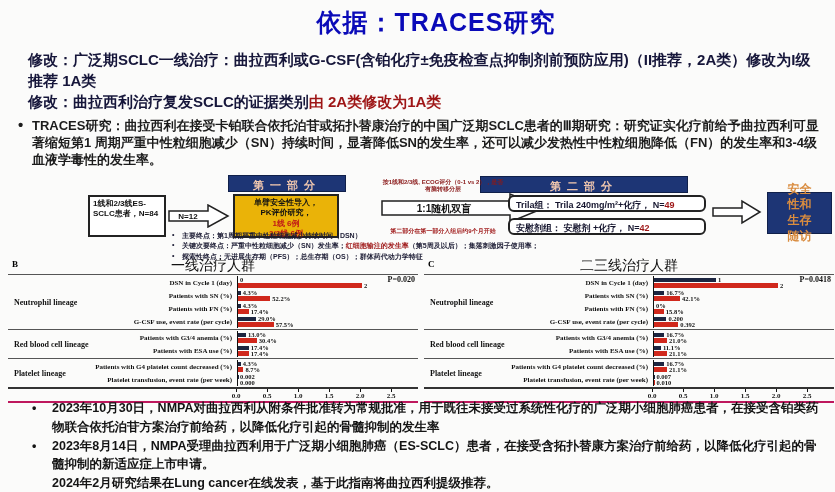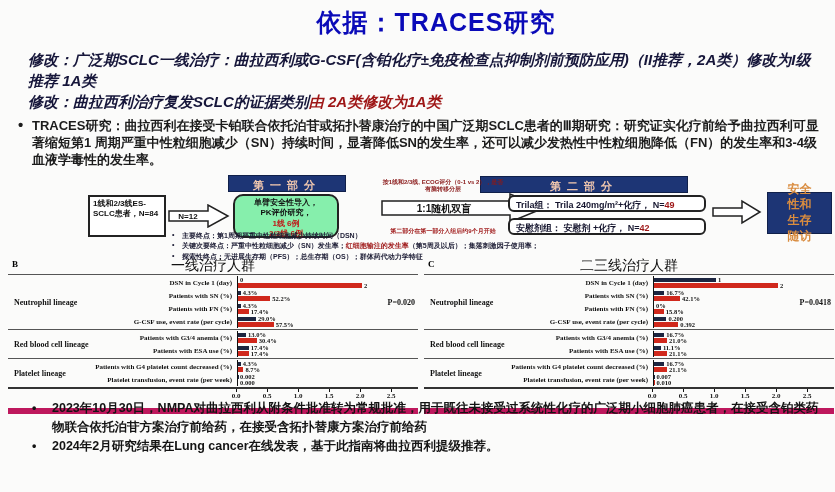--- a/index.html
+++ b/index.html
@@ -3,38 +3,38 @@
 <meta charset="utf-8">
 <style>
   * { margin:0; padding:0; box-sizing:border-box; }
   body { background:#ddd; font-family:"Liberation Sans", sans-serif; }
   .slide { position:relative; width:835px; height:492px; background:#fbfbfa; overflow:hidden; margin:0 auto; }
 
   .slide-title { position:absolute; top:6px; left:0; width:100%; text-align:center;
     font-size:25px; font-weight:bold; color:#0a0ab8; letter-spacing:1px;padding-left:37px; }
 
   .mods { position:absolute; top:49px; left:28px; width:792px;
-    font-size:15px; font-weight:bold; color:#16163a; line-height:1.4;font-style:italic; }
+    font-size:15px; font-weight:bold; color:#16163a; line-height:1.4; }
   .dkred { color:#9e1616; }
 
   .traces-bullet { position:absolute; top:117px; left:12px; width:812px;
     font-size:13px; font-weight:600; color:#1c1c1c; line-height:1.32; padding-left:20px; }
   .traces-bullet .blt { position:absolute; left:6px; top:-2px; font-size:15px; }
 
   
   .diagram { position:absolute; top:168px; left:0; width:835px; height:94px; font-weight:bold; }
   .part-header { position:absolute; background:#1d3575; color:#efc6ae; text-align:center;
     font-size:11px; letter-spacing:6px; padding-top:2px; height:17px; border:1px solid #10204a; }
   .ph1 { left:228px; top:7px; width:118px; }
   .ph2 { left:480px; top:8px; width:208px; }
   .cohort-box { position:absolute; left:88px; top:27px; width:78px; height:42px;
     border:2px solid #222; background:#fff; font-size:8px; color:#111; padding:2px 3px; line-height:1.25; }
   .arrow1 { position:absolute; left:168px; top:36px; }
   .leadin-box { position:absolute; left:233px; top:26px; width:106px; height:44px;
-    border:2px solid #222; border-radius:10px; background:#86efac; text-align:center;
+    border:2px solid #222; border-radius:0; background:#eab308; text-align:center;
     font-size:8px; color:#111; line-height:1.3; padding-top:2px; }
   .leadin-box .red-line { color:#c01818; }
   .rand-block { position:absolute; left:340px; top:11px; width:166px; text-align:center;padding-left:40px; }
   .strat-text { font-size:6px; color:#8a1a1a; line-height:1.15; }
   .part2-note { font-size:6px; color:#9e1616; margin-top:0px; }
   .arm-box { position:absolute; left:508px; width:198px; height:17px; border:2px solid #222;
     border-radius:6px; background:#fff; font-size:9px; color:#15152e; padding:2px 6px; white-space:nowrap; }
   .arm1 { top:27px; } .arm2 { top:50px; }
   .arrow2 { position:absolute; left:712px; top:31px; }
   .followup-box { position:absolute; left:767px; top:24px; width:65px; height:42px;
@@ -58,22 +58,22 @@
   .group-label { position:absolute; left:6px; top:50%; transform:translateY(-50%);
     font:bold 8px "Liberation Serif", serif; color:#111; }
   .chart-row { display:flex; align-items:center; height:13px;justify-content:center; }
   .row-label { width:228px; text-align:right; padding-right:5px;
     font:bold 7px "Liberation Serif", serif; color:#111; white-space:nowrap; }
   .row-plot { position:relative; width:180px; height:100%; border-left:1.5px solid #111;
     display:flex; flex-direction:column; justify-content:center; gap:1px; }
   .bar-wrap { display:flex; align-items:center; height:4.5px; }
   .bar { height:4.5px; }
   .bar-val { font:bold 6.5px "Liberation Serif", serif; color:#111; margin-left:2px; white-space:nowrap; }
-  .p-val { position:absolute; right:2px; top:-1px; font:bold 8px "Liberation Serif", serif; color:#111;margin-top:23px; }
-  .chart-axis { position:relative; height:25px; border-bottom:6px solid #be185d; }
+  .p-val { position:absolute; right:2px; top:-1px; font:bold 8px "Liberation Serif", serif; color:#111; }
+  .chart-axis { position:relative; height:14px; border-bottom:2px solid #be185d; }
   .tick-label { position:absolute; top:3px; transform:translateX(-50%);
     font:bold 7px "Liberation Serif", serif; color:#111; }
   .tick-mark { position:absolute; top:0; width:1px; height:3px; background:#111; }
 
   .footnotes { position:absolute; top:399px; left:30px; width:795px;
     font-size:12.5px; font-weight:600; color:#141414; line-height:1.5; }
   .fn-line { position:relative; padding-left:22px; }
   .fn-bullet { position:absolute; left:2px; top:0; }
 </style>
 </head>
@@ -409,18 +409,18 @@
           <span class="tick-label" style="left: 321px;">1.5</span>
           <span class="tick-mark" style="left: 352px;"></span>
           <span class="tick-label" style="left: 352px;">2.0</span>
           <span class="tick-mark" style="left: 383px;"></span>
           <span class="tick-label" style="left: 383px;">2.5</span>
         </div>
     </div>
   </div>
 
   <div class="footnotes">
-      <div class="fn-line"><span class="fn-bullet">•</span><span>2023年10月30日，NMPA对曲拉西利从附条件批准转为常规批准，用于既往未接受过系统性化疗的广泛期小细胞肺癌患者，在接受含铂类药物联合依托泊苷方案治疗前给药，在接受含拓扑替康方案治疗前给药</span></div>
-      <div class="fn-line"><span class="fn-bullet">•</span></div>
+      <div class="fn-line"><span class="fn-bullet">•</span><span>2023年10月30日，NMPA对曲拉西利从附条件批准转为常规批准，用于既往未接受过系统性化疗的广泛期小细胞肺癌患者，在接受含铂类药物联合依托泊苷方案治疗前给药，以降低化疗引起的骨髓抑制的发生率</span></div>
+      <div class="fn-line"><span class="fn-bullet">•</span><span>2023年8月14日，NMPA受理曲拉西利用于广泛期小细胞肺癌（ES-SCLC）患者，在接受含拓扑替康方案治疗前给药，以降低化疗引起的骨髓抑制的新适应症上市申请。</span></div>
       <div class="fn-line"><span>2024年2月研究结果在Lung cancer在线发表，基于此指南将曲拉西利提级推荐。</span></div>
     </div>
 
 </div>
 
 </body></html>

